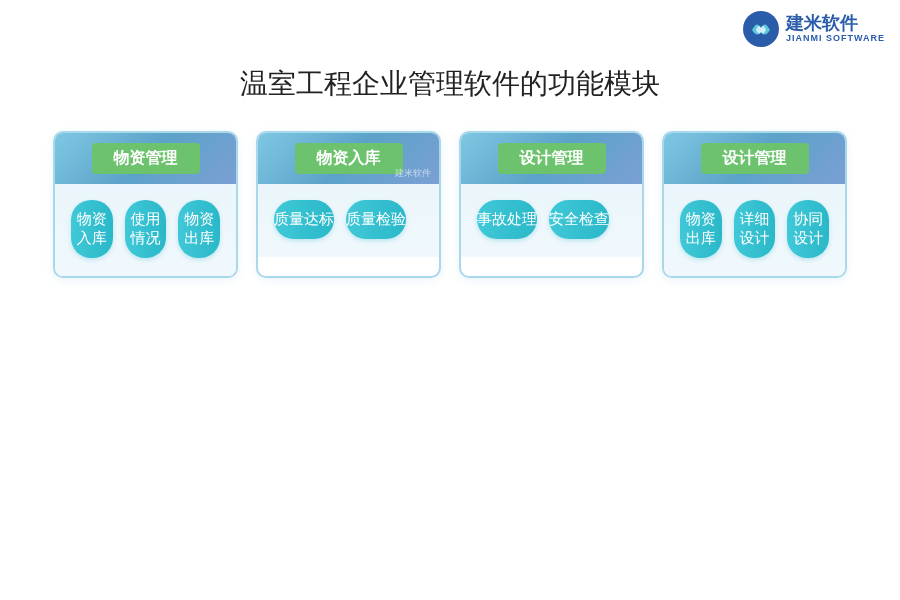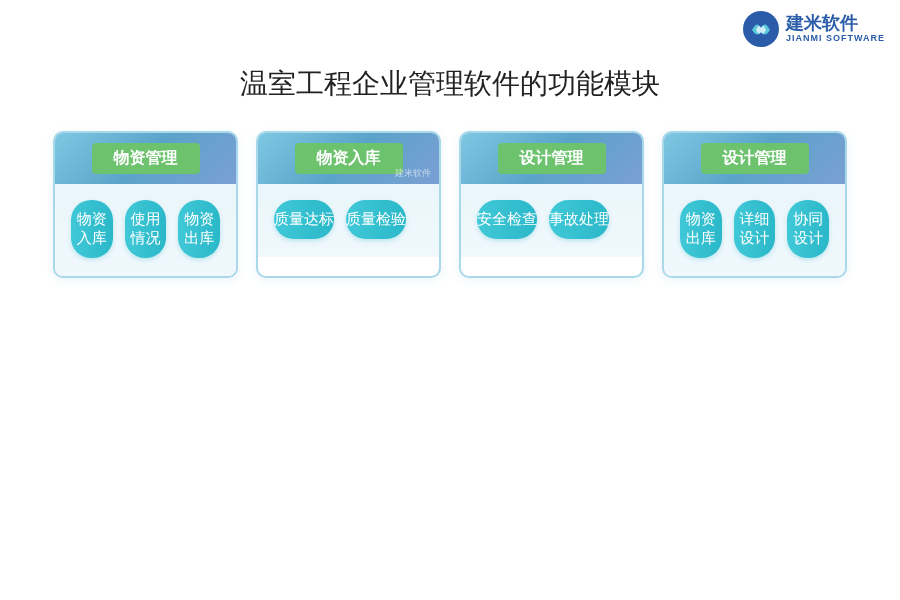--- a/index.html
+++ b/index.html
@@ -149,22 +149,22 @@
     <div class="card">
       <div class="card-header"><span class="card-header-label">物资入库</span><span class="card-watermark">建米软件</span></div>
       <div class="card-body">
         <div class="card-item">质量达标</div>
         <div class="card-item">质量检验</div>
       </div>
     </div>
     <div class="card">
       <div class="card-header"><span class="card-header-label">设计管理</span></div>
       <div class="card-body">
+        <div class="card-item">事故处理</div>
         <div class="card-item">安全检查</div>
-        <div class="card-item">事故处理</div>
       </div>
     </div>
     <div class="card">
       <div class="card-header"><span class="card-header-label">设计管理</span></div>
       <div class="card-body">
         <div class="card-item">物资出库</div>
         <div class="card-item">详细设计</div>
         <div class="card-item">协同设计</div>
       </div>
     </div>

